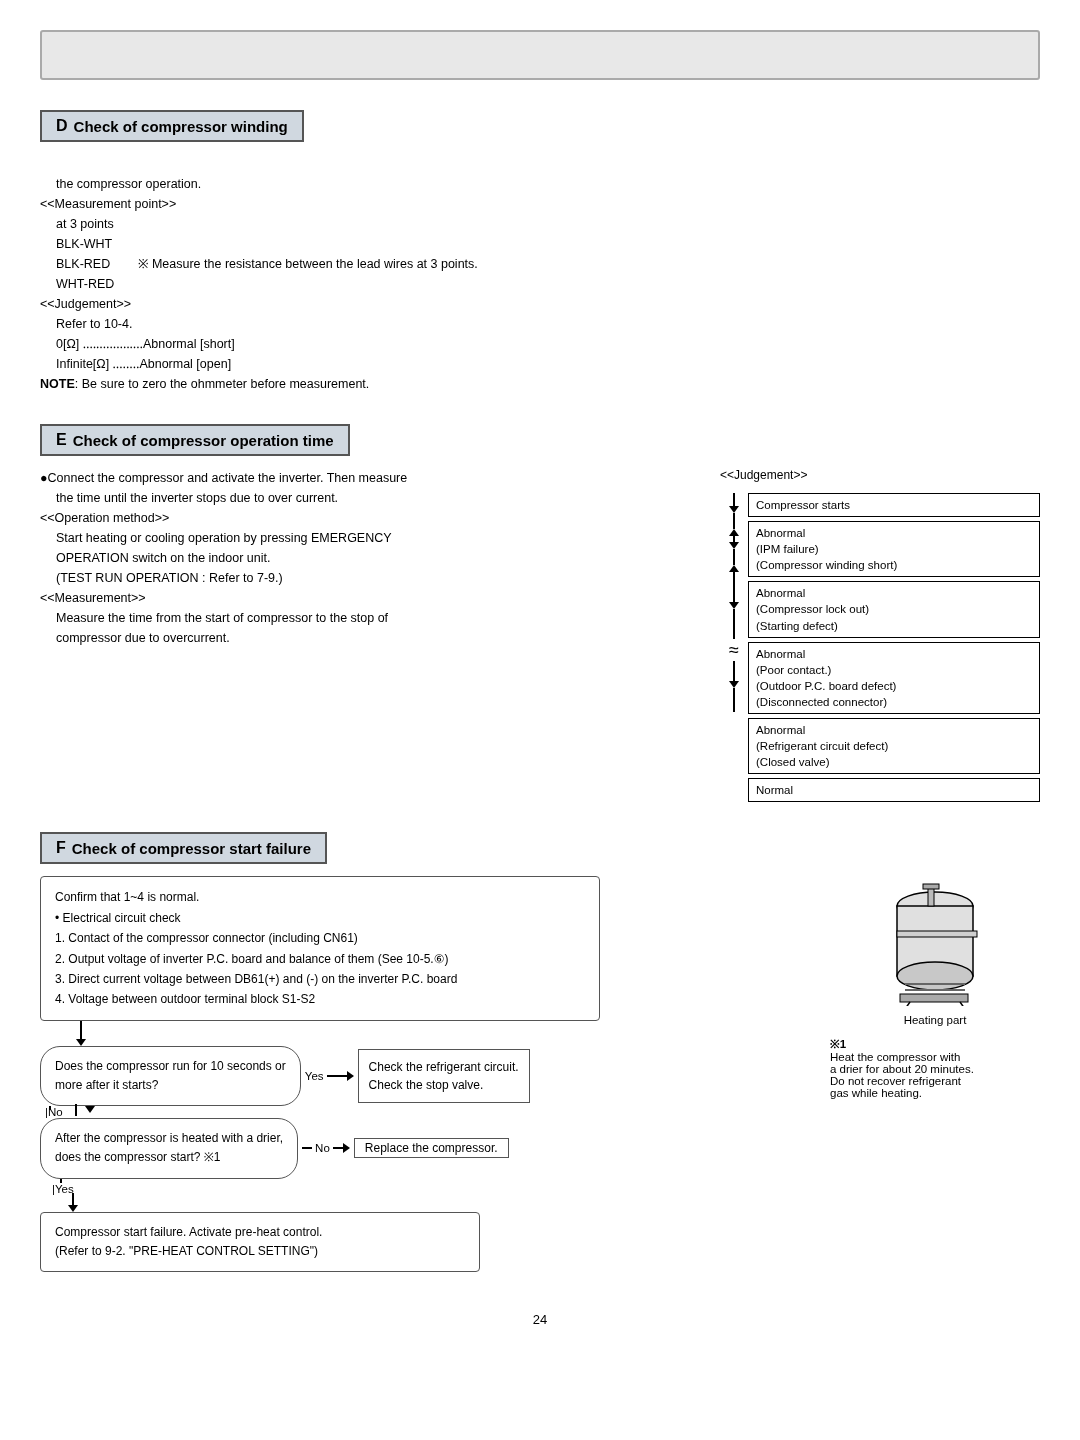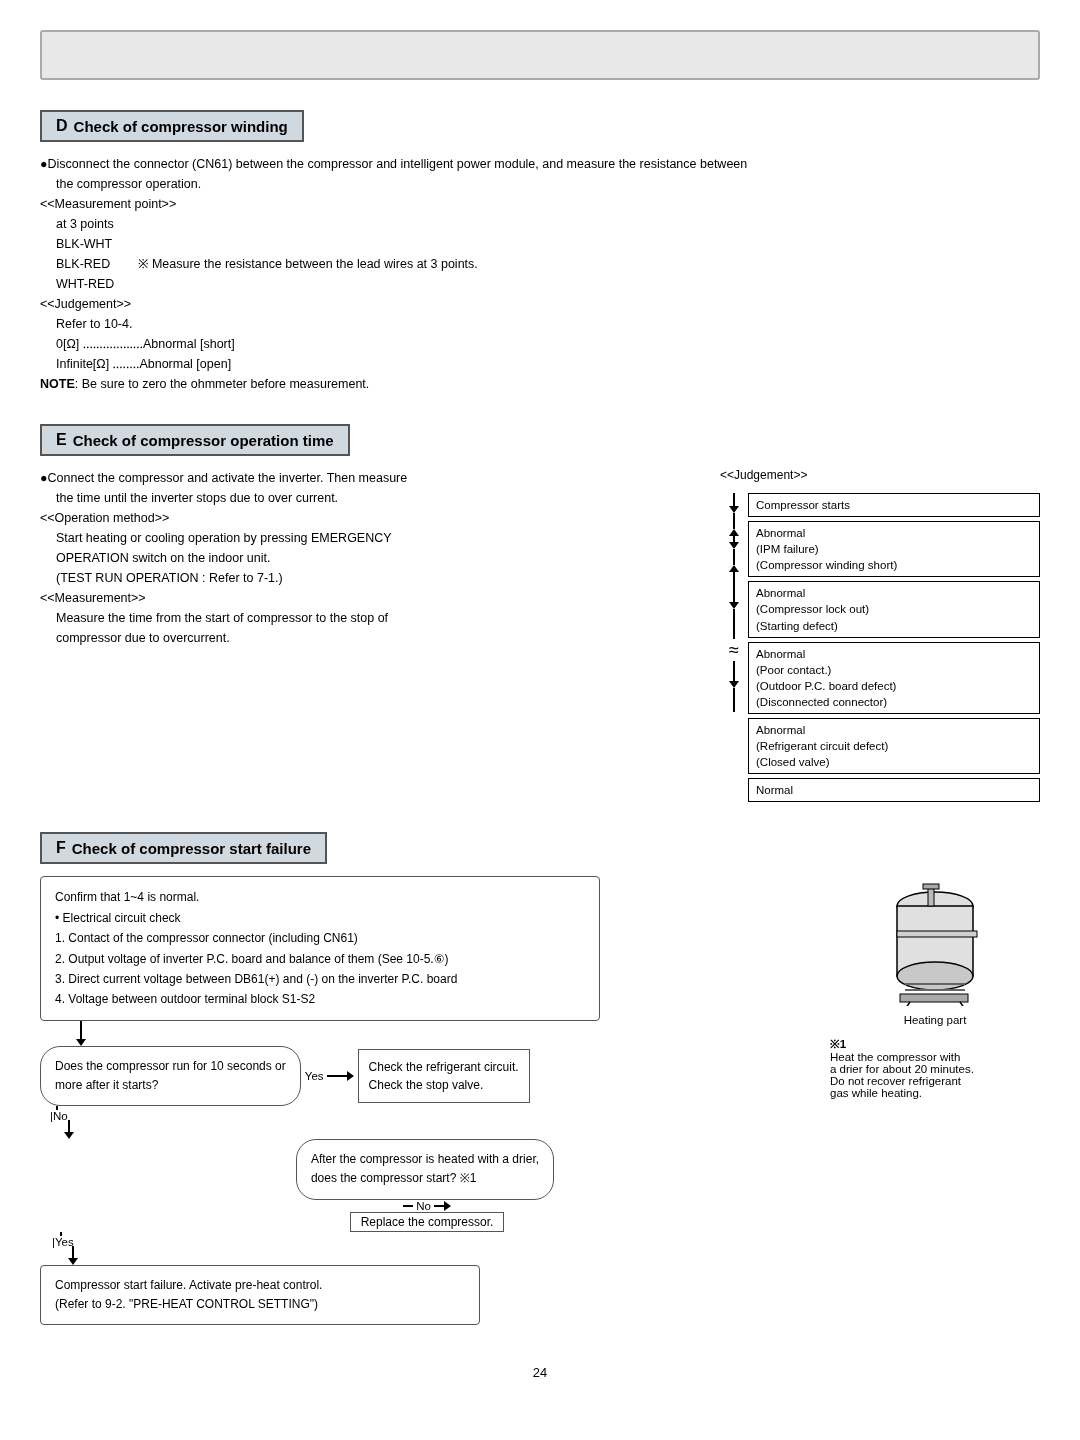--- a/index.html
+++ b/index.html
@@ -73,21 +73,21 @@
 <body>
 
 <div class="header-bar"></div>
 
 <div class="section-block">
   <div class="section-title">
     <span class="section-letter">D</span>
     <span>Check of compressor winding</span>
   </div>
   <div class="text-block">
-    <span>●Disconnect the connector (CN61) between the compressor and intelligent power module, and measure the resistance between</span><br>
+    <br>
     <span class="indent">the compressor operation.</span><br>
     <span>&lt;&lt;Measurement point&gt;&gt;</span><br>
     <span class="indent">at 3 points</span><br>
     <span class="indent">BLK-WHT</span><br>
     <span class="indent">BLK-RED</span>
     &nbsp;&nbsp;&nbsp;&nbsp;&nbsp;&nbsp;
     <span>※ Measure the resistance between the lead wires at 3 points.</span><br>
     <span class="indent">WHT-RED</span><br>
     <span>&lt;&lt;Judgement&gt;&gt;</span><br>
     <span class="indent">Refer to 10-4.</span><br>
@@ -103,21 +103,21 @@
     <span>Check of compressor operation time</span>
   </div>
   <div class="section-e-content">
     <div class="section-e-left">
       <div class="text-block">
         <span>●Connect the compressor and activate the inverter. Then measure</span><br>
         <span class="indent">the time until the inverter stops due to over current.</span><br>
         <span>&lt;&lt;Operation method&gt;&gt;</span><br>
         <span class="indent">Start heating or cooling operation by pressing EMERGENCY</span><br>
         <span class="indent">OPERATION switch on the indoor unit.</span><br>
-        <span class="indent">(TEST RUN OPERATION : Refer to 7-1.)</span><br>
+        <span class="indent">(TEST RUN OPERATION : Refer to 7-9.)</span><br>
         <span>&lt;&lt;Measurement&gt;&gt;</span><br>
         <span class="indent">Measure the time from the start of compressor to the stop of</span><br>
         <span class="indent">compressor due to overcurrent.</span>
       </div>
     </div>
     <div class="section-e-right">
       <div class="judgement-label">&lt;&lt;Judgement&gt;&gt;</div>
 
       <div style="display:flex; align-items:stretch; gap:0;">
 
@@ -187,28 +187,28 @@
           <span style="font-size:11.5px; margin-right:3px;">Yes</span>
           <div style="height:2px; width:20px; background:#000;"></div>
           <div style="width:0;height:0;border-top:5px solid transparent;border-bottom:5px solid transparent;border-left:7px solid #000;"></div>
         </div>
 
         <div style="border:1.5px solid #555; padding:8px 10px; font-size:12px; line-height:1.5; margin-left:4px;">
           <span>Check the refrigerant circuit.<br>Check the stop valve.</span>
         </div>
       </div>
 
-      <div style="display:flex; flex-direction:column; align-items:flex-start; margin-left:16px;">
+      <div style="display:flex; flex-direction:row; align-items:flex-start; margin-left:9px;">
         <div style="width:2px; height:4px; background:#000;"></div>
         <span style="font-size:11.5px; margin-left:-6px;">|No</span>
         <div style="width:2px; height:12px; background:#000; margin-left:12px; margin-top:-2px;"></div>
         <div style="width:0;height:0;border-left:5px solid transparent;border-right:5px solid transparent;border-top:7px solid #000; margin-left:8px;"></div>
       </div>
 
-      <div style="display:flex; align-items:center; gap:0;flex-direction:column;">
+      <div style="display:flex; align-items:center; gap:0;">
         <div style="border:1.5px solid #555; padding:10px 14px; font-size:12px; line-height:1.6; border-radius:20px; max-width:340px;">
           <span>After the compressor is heated with a drier,<br>does the compressor start? ※1</span>
         </div>
 
         <div style="display:flex; align-items:center; gap:0; margin-left:4px;">
           <div style="height:2px; width:10px; background:#000;"></div>
           <span style="font-size:11.5px; margin:0 3px;">No</span>
           <div style="height:2px; width:10px; background:#000;"></div>
           <div style="width:0;height:0;border-top:5px solid transparent;border-bottom:5px solid transparent;border-left:7px solid #000;"></div>
         </div>

